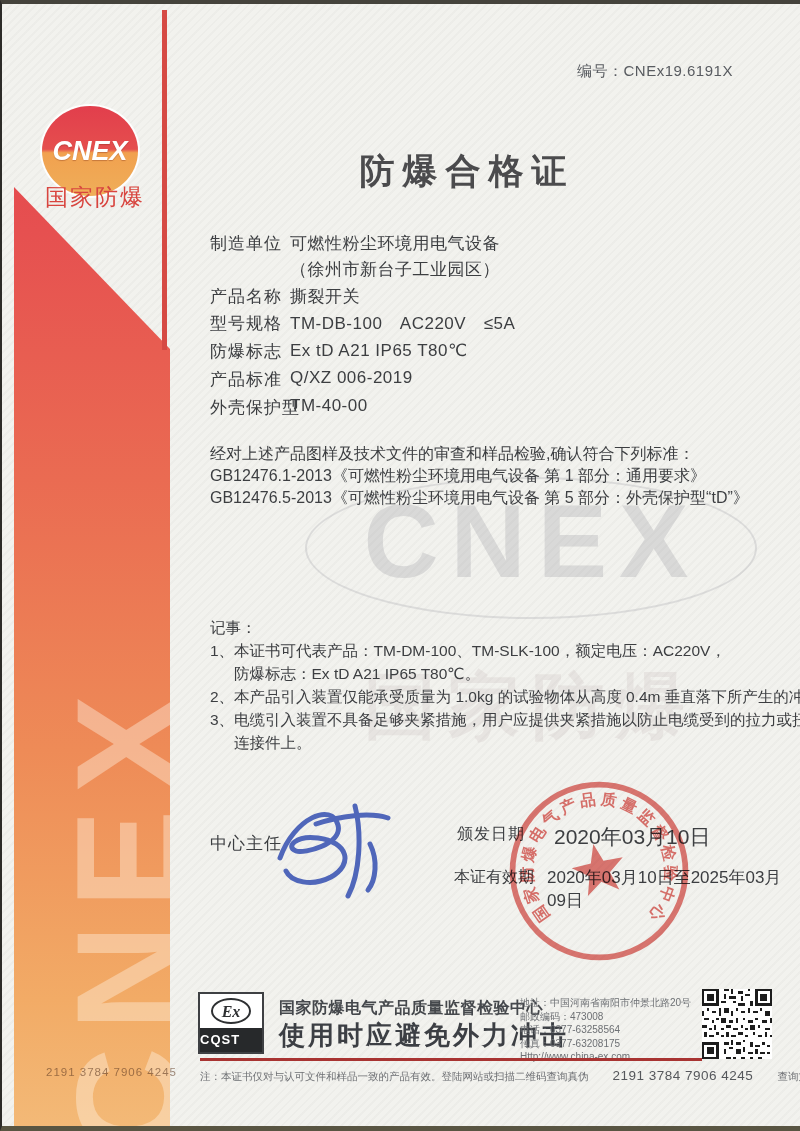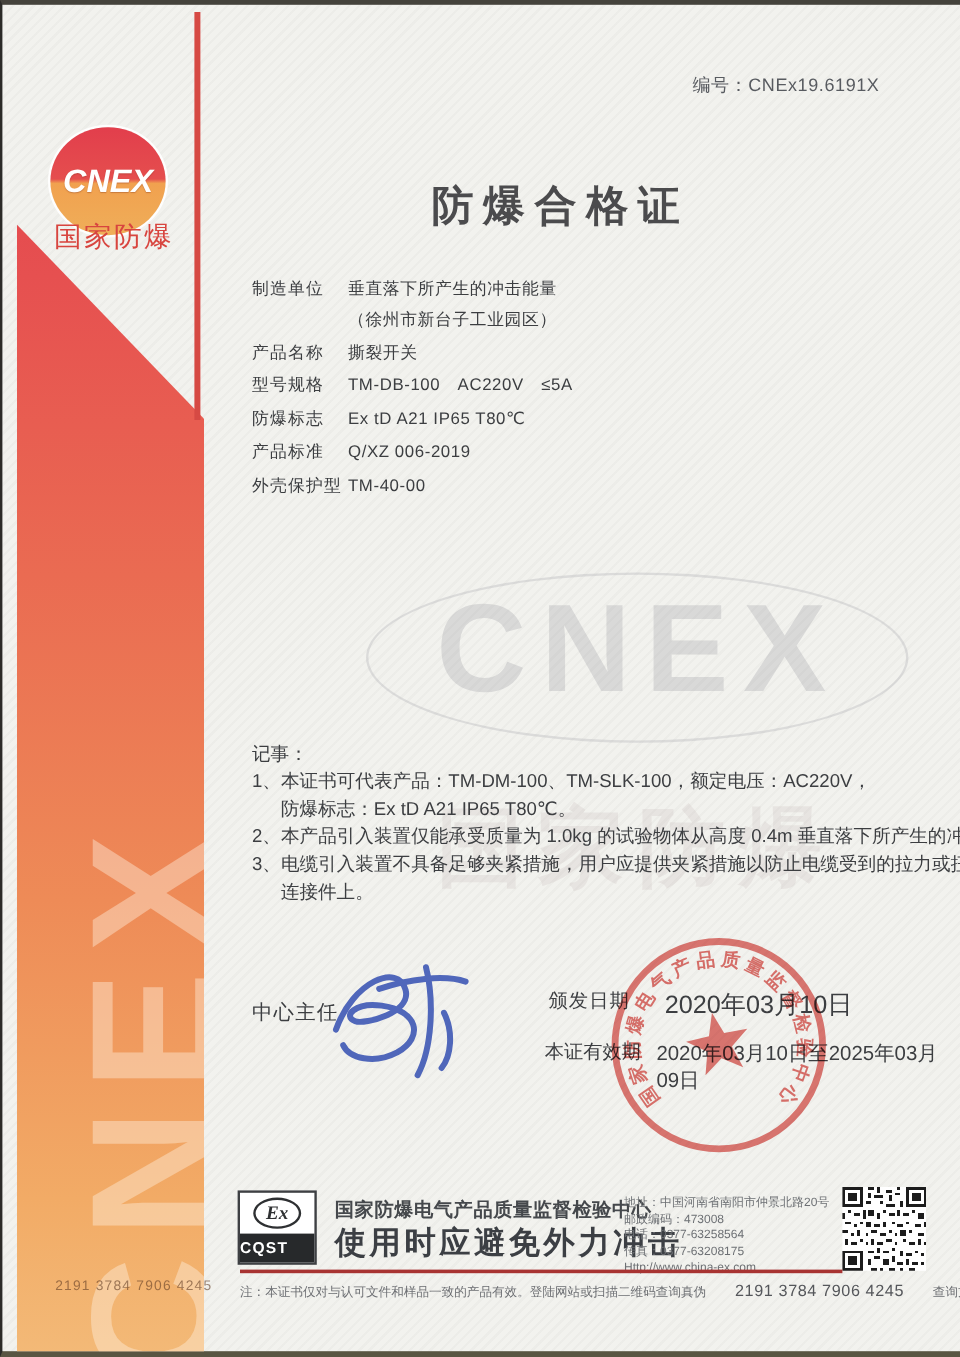--- a/index.html
+++ b/index.html
@@ -65,21 +65,21 @@
   }
   .cert-number {
     position:absolute; left:575px; top:58px; font-size:15px; color:#585b60; letter-spacing:0.5px;
   }
   .page-title {
     position:absolute; left:200px; top:144px; width:530px; text-align:center;
     font-size:35px; font-weight:bold; letter-spacing:8px; color:#4b4b4d;
   }
   
   .fields { position:absolute; left:208px; top:228px; width:560px; }
-  .frow { position:absolute; left:0; display:flex; font-size:14px; color:#3c3e41; white-space:pre; }
+  .frow { position:absolute; left:0; display:flex; font-size:17px; color:#3c3e41; white-space:pre; }
   .frow .flabel { width:80px; flex:none; letter-spacing:1px; }
   .frow .fvalue { letter-spacing:0.5px; }
   .f0{top:0;} .fsub{top:26px; padding-left:80px;} .f1{top:53px;} .f2{top:80px;}
   .f3{top:108px;} .f4{top:136px;} .f5{top:164px;}
   
   .review { position:absolute; left:208px; top:440px; width:560px; font-size:16px; color:#3c3e41; }
   .review div { height:22px; white-space:nowrap; }
   
   .notes { position:absolute; left:208px; top:614px; width:575px; font-size:15.5px; color:#3c3e41; }
   .notes div { height:23px; white-space:nowrap; }
@@ -132,21 +132,21 @@
   <div class="cert-number">编号：CNEx19.6191X</div>
   <div class="logo-ellipse">
     <span>CNEX</span>
   </div>
   <div class="logo-caption">国家防爆</div>
   <div class="page-title">防爆合格证</div>
 
   <div class="fields">
     <div class="frow f0">
       <span class="flabel">制造单位</span>
-      <span class="fvalue">垂直落下所产生的冲击能量</span>
+      <span class="fvalue">可燃性粉尘环境用电气设备</span>
     </div>
     <div class="frow fsub">
       <span class="fvalue">（徐州市新台子工业园区）</span>
     </div>
     <div class="frow f1">
       <span class="flabel">产品名称</span>
       <span class="fvalue">撕裂开关</span>
     </div>
     <div class="frow f2">
       <span class="flabel">型号规格</span>
@@ -159,20 +159,25 @@
     <div class="frow f4">
       <span class="flabel">产品标准</span>
       <span class="fvalue">Q/XZ 006-2019</span>
     </div>
     <div class="frow f5">
       <span class="flabel">外壳保护型</span>
       <span class="fvalue">TM-40-00</span>
     </div>
   </div>
 
+  <div class="review">
+    <div>经对上述产品图样及技术文件的审查和样品检验,确认符合下列标准：</div>
+    <div>GB12476.1-2013《可燃性粉尘环境用电气设备 第 1 部分：通用要求》</div>
+    <div>GB12476.5-2013《可燃性粉尘环境用电气设备 第 5 部分：外壳保护型“tD”》</div>
+  </div>
 
   <div class="notes">
     <div>记事：</div>
     <div>1、本证书可代表产品：TM-DM-100、TM-SLK-100，额定电压：AC220V，</div>
     <div class="indent">防爆标志：Ex tD A21 IP65 T80℃。</div>
     <div>2、本产品引入装置仅能承受质量为 1.0kg 的试验物体从高度 0.4m 垂直落下所产生的冲击能量，</div>
     <div>3、电缆引入装置不具备足够夹紧措施，用户应提供夹紧措施以防止电缆受到的拉力或扭矩传到</div>
     <div class="indent">连接件上。</div>
   </div>
 

